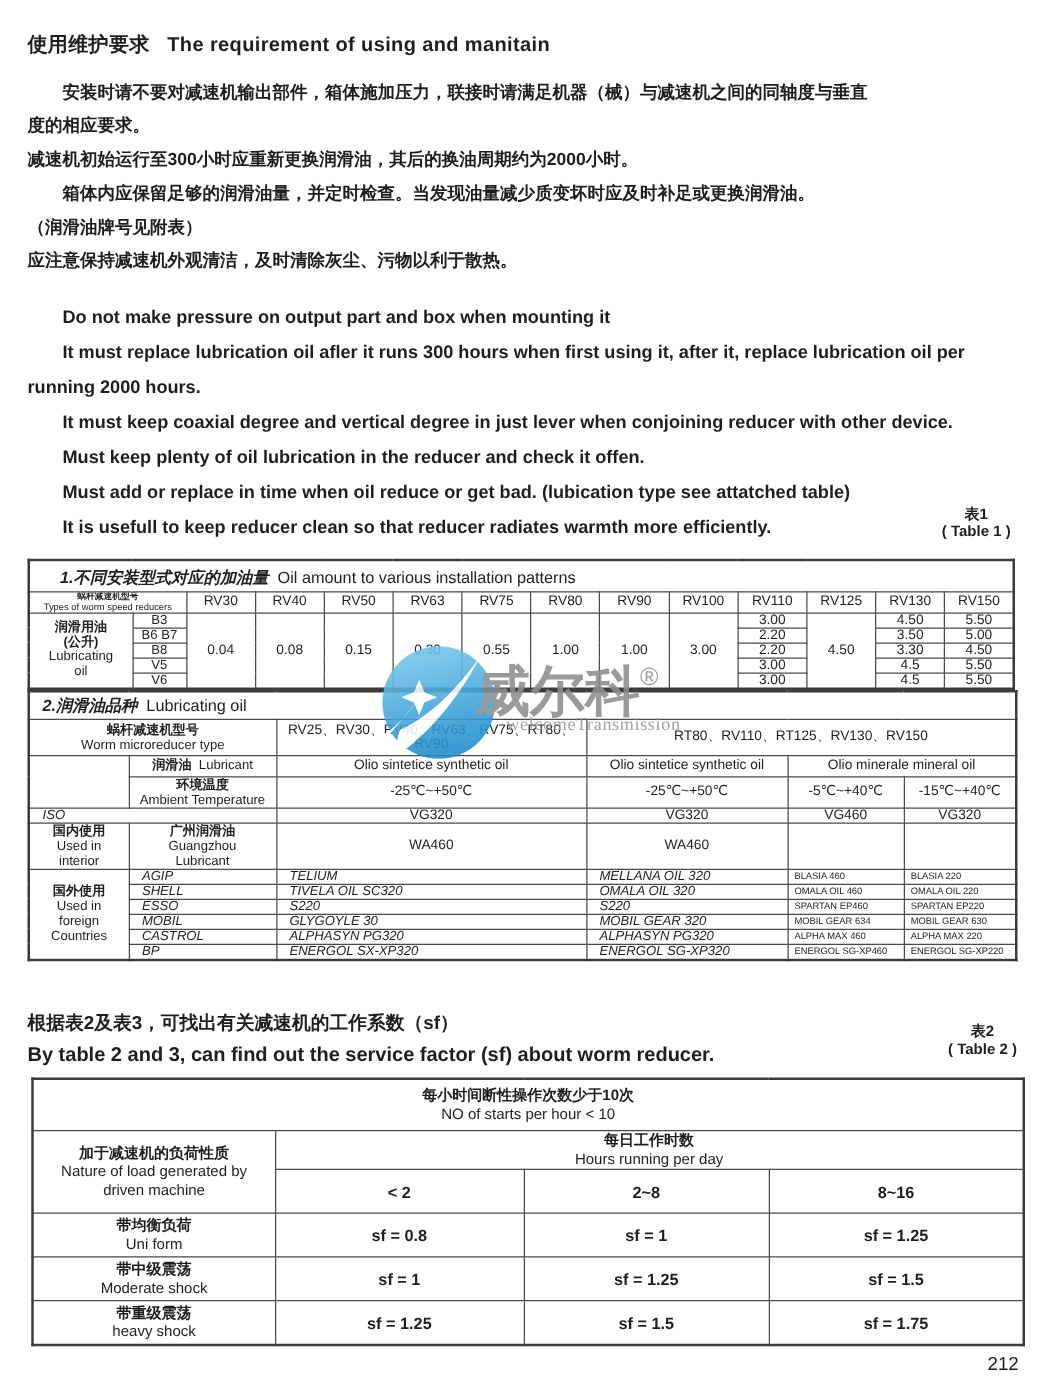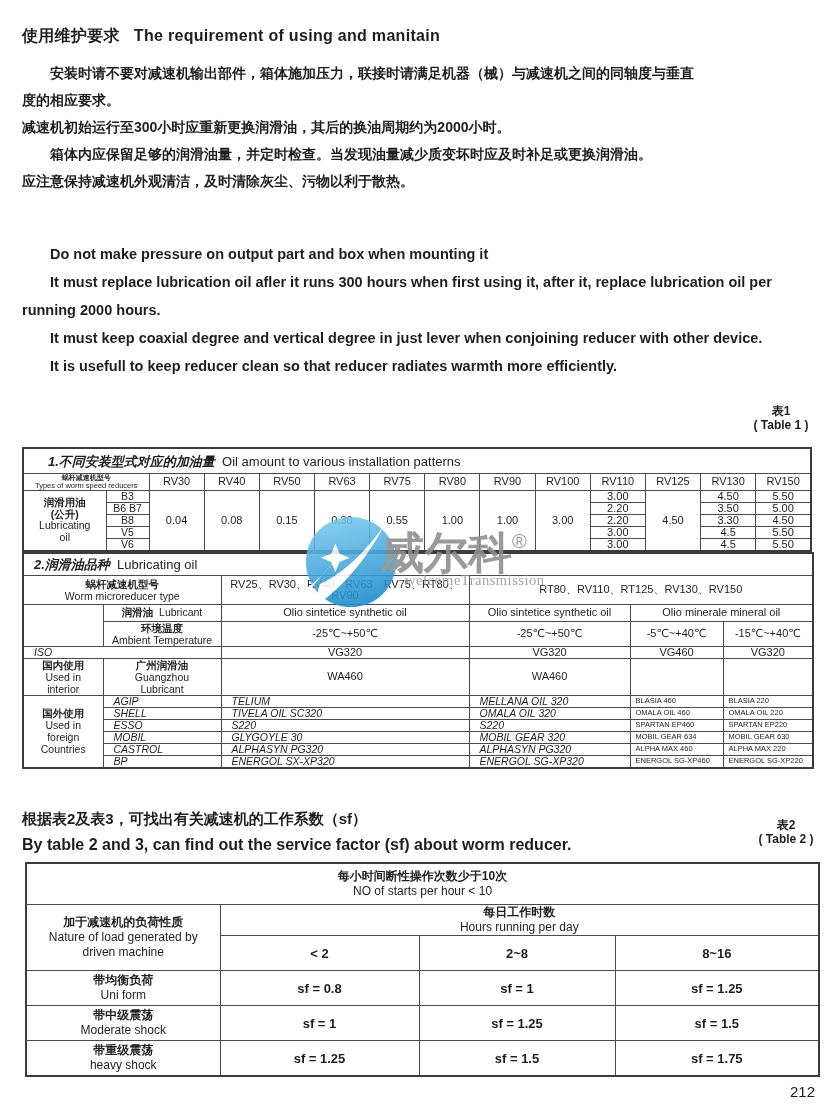--- a/index.html
+++ b/index.html
@@ -72,28 +72,31 @@
 </head>
 <body>
 
 <div class="abs doc-title"><span>使用维护要求</span><span class="gap"></span><span>The requirement of using and manitain</span></div>
 
 <div class="abs zh-block">
   <div class="line indent">安装时请不要对减速机输出部件，箱体施加压力，联接时请满足机器（械）与减速机之间的同轴度与垂直</div>
   <div class="line">度的相应要求。</div>
   <div class="line">减速机初始运行至300小时应重新更换润滑油，其后的换油周期约为2000小时。</div>
   <div class="line indent">箱体内应保留足够的润滑油量，并定时检查。当发现油量减少质变坏时应及时补足或更换润滑油。</div>
+  <div class="line">（润滑油牌号见附表）</div>
   <div class="line">应注意保持减速机外观清洁，及时清除灰尘、污物以利于散热。</div>
 </div>
 
 <div class="abs en-block">
   <div class="line indent">Do not make pressure on output part and box when mounting it</div>
   <div class="line indent">It must replace lubrication oil afler it runs 300 hours when first using it, after it, replace lubrication oil per</div>
   <div class="line">running 2000 hours.</div>
   <div class="line indent">It must keep coaxial degree and vertical degree in just lever when conjoining reducer with other device.</div>
+  <div class="line indent">Must keep plenty of oil lubrication in the reducer and check it offen.</div>
+  <div class="line indent">Must add or replace in time when oil reduce or get bad. (lubication type see attatched table)</div>
   <div class="line indent">It is usefull to keep reducer clean so that reducer radiates warmth more efficiently.</div>
 </div>
 
 <div class="abs tbl-tag" style="left:735px;top:404px;">
   <div>表1</div>
   <div>( Table 1 )</div>
 </div>
 
 <div class="abs t1wrap">
 

